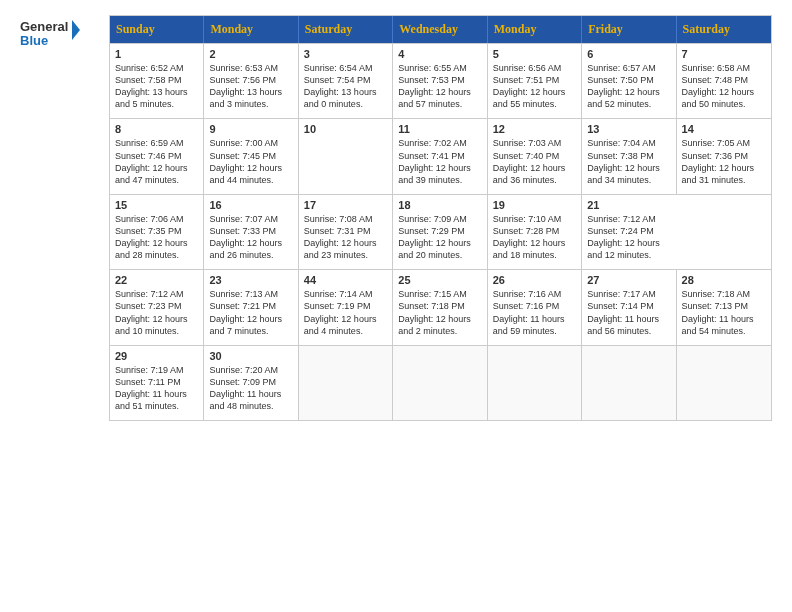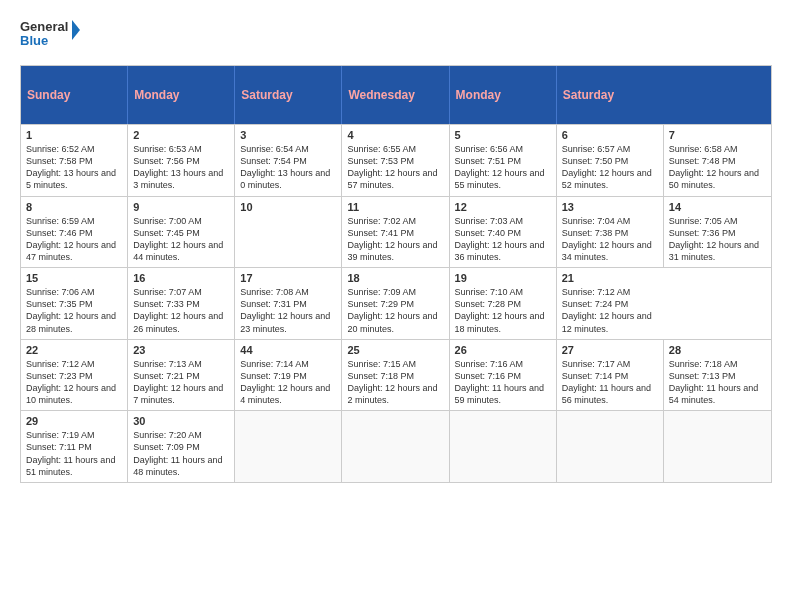--- a/index.html
+++ b/index.html
@@ -8,21 +8,22 @@
       background: #fff;
       width: 792px;
       height: 612px;
       overflow: hidden;
     }
     .page {
       width: 792px;
       height: 436px;
       padding: 15px 20px;
       display: flex;
-      flex-direction: column;
+      flex-direction: row;
+      gap: 29px;
     }
     .header {
       display: flex;
       justify-content: space-between;
       align-items: flex-start;
       margin-bottom: 10px;
     }
     .logo {
       display: flex;
       align-items: center;
@@ -45,25 +46,26 @@
       display: flex;
       flex-direction: column;
       border: 1px solid #ccc;
     }
     .cal-header-row {
       display: grid;
       grid-template-columns: repeat(7, 1fr);
       background: #2255a4;
     }
     .cal-header-cell {
-      color: #fca5a5;
+      color: #eab308;
       font-weight: bold;
       font-size: 12px;
-      padding: 22px 6px;
+      padding: 6px 6px;
       border-right: 1px solid #4477cc;
+      font-family: Liberation Serif, serif;
     }
     .cal-header-cell:last-child { border-right: none; }
     .cal-body {
       flex: 1;
       display: flex;
       flex-direction: column;
     }
     .cal-week {
       display: grid;
       grid-template-columns: repeat(7, 1fr);
@@ -109,20 +111,21 @@
     </div>
   </div>
 
   <div class="calendar">
     <div class="cal-header-row">
     <div class="cal-header-cell">Sunday</div>
         <div class="cal-header-cell">Monday</div>
         <div class="cal-header-cell">Saturday</div>
         <div class="cal-header-cell">Wednesday</div>
         <div class="cal-header-cell">Monday</div>
+        <div class="cal-header-cell">Friday</div>
         <div class="cal-header-cell">Saturday</div>
       </div>
     <div class="cal-body">
     <div class="cal-week">
           <div class="cal-cell">
             <div class="day-num">1</div>
 <div class="day-info">Sunrise: 6:52 AM<br>Sunset: 7:58 PM<br>Daylight: 13 hours and 5 minutes.</div>
           </div>
           <div class="cal-cell">
             <div class="day-num">2</div>

